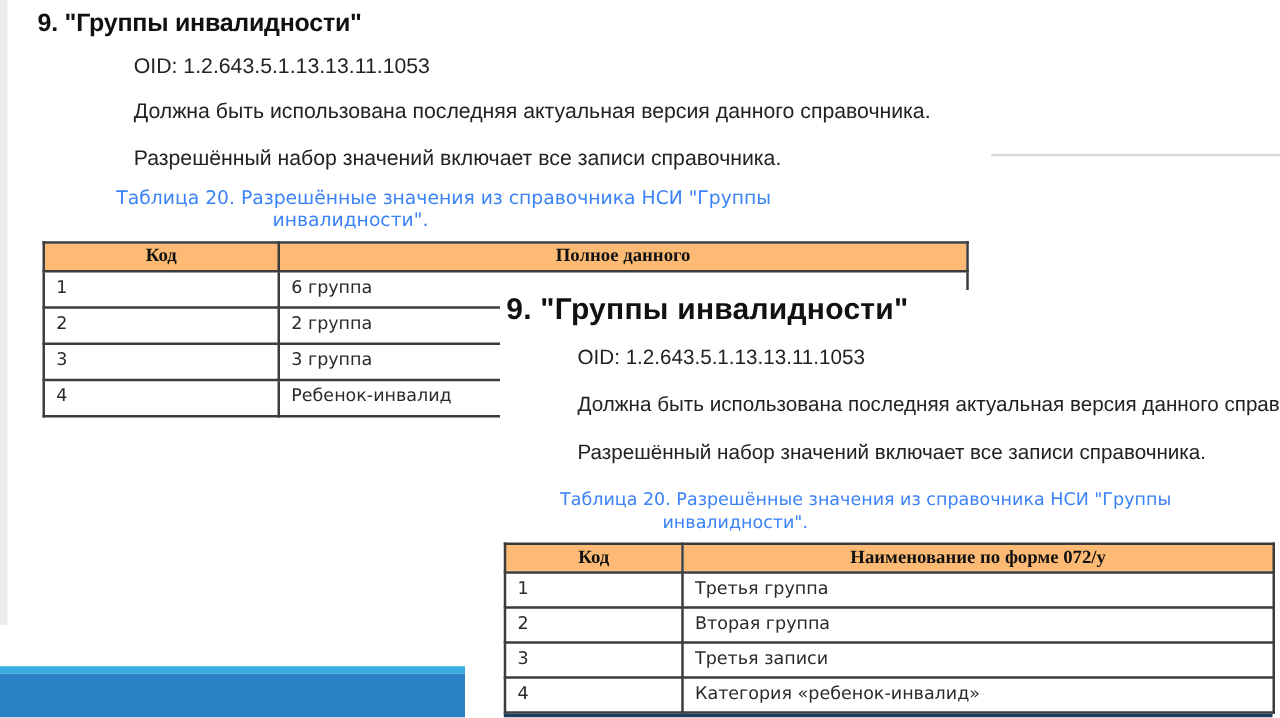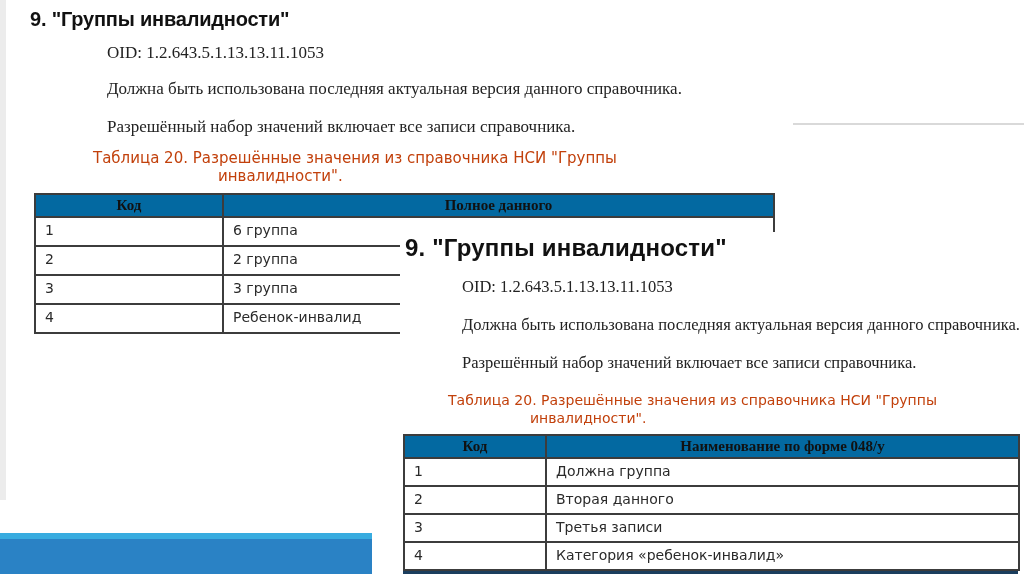--- a/index.html
+++ b/index.html
@@ -9,34 +9,34 @@
     font-family:"DejaVu Sans",sans-serif;
     color:#1f1f1f;
   }
   .abs{position:absolute;white-space:nowrap;}
   
   .doc-heading{
     font-family:"Liberation Sans",sans-serif;
     font-weight:bold;color:#111;letter-spacing:-0.2px;
   }
   .h1{left:30px;top:8px;font-size:20px;}
-  .serif-line{font-family:Liberation Serif, serif;color:#222;}
+  .serif-line{font-family:Liberation Sans, sans-serif;color:#222;}
   .p1-oid{left:107px;top:43px;font-size:17px;}
   .p1-a{left:107px;top:79px;font-size:17px;}
   .p1-b{left:107px;top:117px;font-size:17px;}
-  .cap{font-family:"DejaVu Sans",sans-serif;color:#c2410c;}
+  .cap{font-family:"DejaVu Sans",sans-serif;color:#3b82f6;}
   .p1-cap1{left:93px;top:149px;font-size:15px;}
   .p1-cap2{left:218px;top:167px;font-size:15px;}
   
   table.sheet{border-collapse:collapse;table-layout:fixed;background:#fff;}
   table.sheet td,table.sheet th{
     border:2px solid #3c3c3c;overflow:hidden;white-space:nowrap;
   }
   table.sheet th{
-    background:#0369a1;
+    background:#fdba74;
     font-family:"Liberation Serif",serif;
     font-weight:bold;font-size:15px;color:#111;
     text-align:center;padding:2px 4px;
   }
   table.sheet td{
     font-family:"DejaVu Sans",sans-serif;
     font-size:14px;color:#2a2a2a;
     text-align:left;padding:4px 6px 0 9px;vertical-align:top;
   }
   #table1{left:34px;top:193px;}
@@ -120,29 +120,29 @@
 
   <div class="abs" id="table2">
     <table class="sheet">
       <colgroup>
           <col style="width:142px">
           <col style="width:473px">
         </colgroup>
       <tbody>
           <tr>
         <th>Код</th>
-        <th>Наименование по форме 048/у</th>
+        <th>Наименование по форме 072/у</th>
       </tr>
       <tr>
         <td>1</td>
-        <td>Должна группа</td>
+        <td>Третья группа</td>
       </tr>
       <tr>
         <td>2</td>
-        <td>Вторая данного</td>
+        <td>Вторая группа</td>
       </tr>
       <tr>
         <td>3</td>
         <td>Третья записи</td>
       </tr>
       <tr>
         <td>4</td>
         <td>Категория «ребенок-инвалид»</td>
       </tr>
     </tbody>

